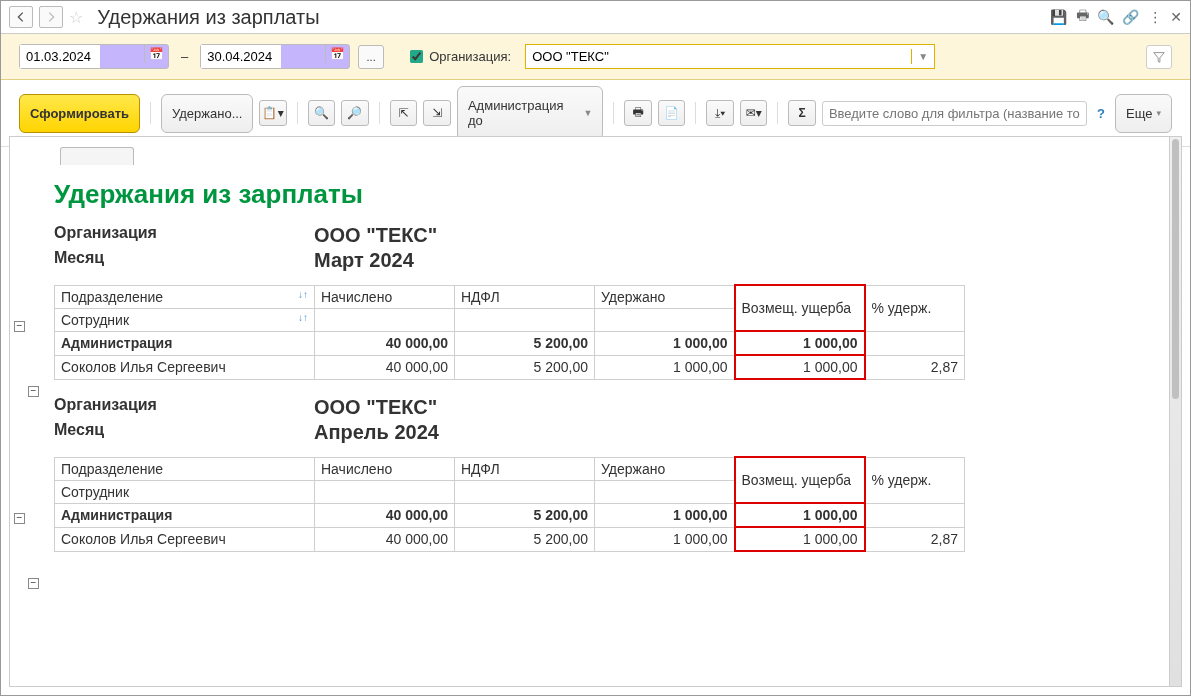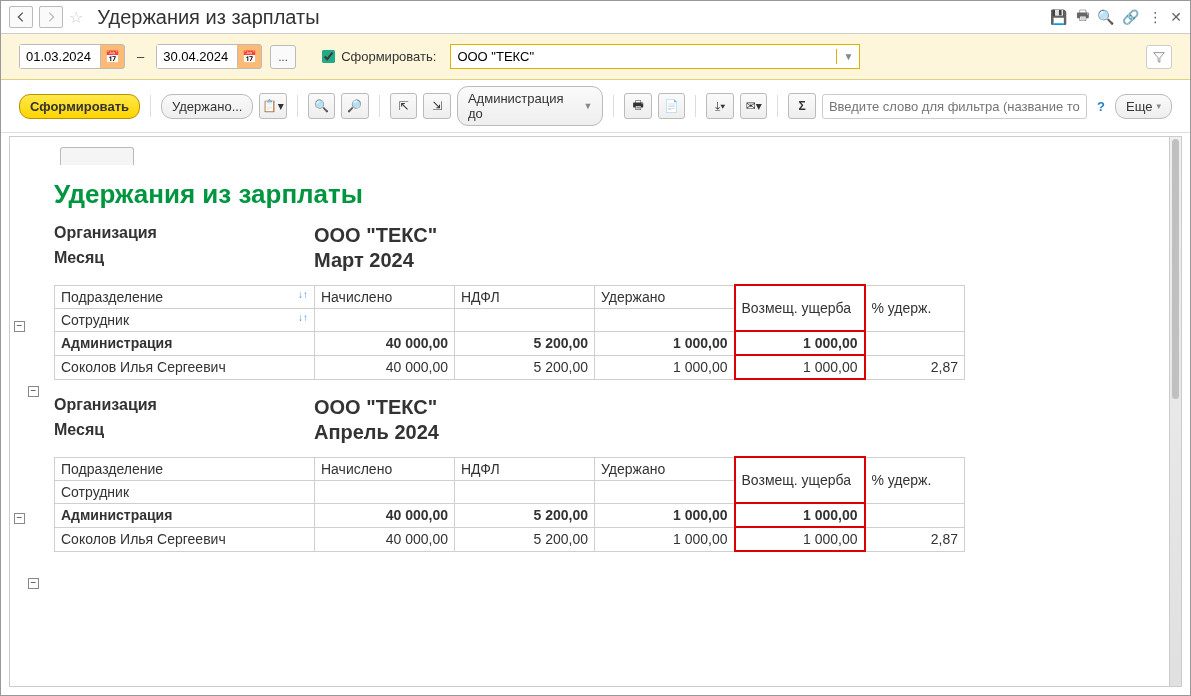--- a/index.html
+++ b/index.html
@@ -8,35 +8,35 @@
 
 .header-row { display: flex; align-items: center; padding: 4px 8px; border-bottom: 1px solid #ccc; gap: 6px; }
 .nav-btn { width: 24px; height: 22px; border: 1px solid #bbb; border-radius: 2px; background: #fafafa; display: flex; align-items: center; justify-content: center; cursor: pointer; }
 .star-icon { font-size: 16px; color: #ccc; cursor: pointer; }
 .page-title { font-size: 20px; font-weight: normal; margin-left: 8px; }
 .header-right { margin-left: auto; display: flex; gap: 8px; align-items: center; }
 .header-right span { cursor: pointer; font-size: 14px; color: #666; }
 
 
 .filter-bar { background: #fdf6db; padding: 10px 18px; display: flex; align-items: center; gap: 8px; border-bottom: 1px solid #e0d080; }
-.date-input { border: 1px solid #bbb; border-radius: 3px; display: flex; align-items: center; background: #fdba74; }
+.date-input { border: 1px solid #bbb; border-radius: 3px; display: flex; align-items: flex-start; background: #c4b5fd; gap: 44px; }
 .date-input input { border: none; padding: 4px 6px; width: 80px; font-size: 13px; outline: none; }
 .date-input .cal-btn { border-left: 1px solid #bbb; padding: 2px 4px; cursor: pointer; font-size: 12px; color: #666; }
 .dash { margin: 0 4px; }
 .sq-btn { width: 26px; height: 24px; border: 1px solid #bbb; border-radius: 3px; background: #fafafa; display: flex; align-items: center; justify-content: center; cursor: pointer; font-size: 11px; }
 .org-label { display: flex; align-items: center; gap: 6px; margin-left: 18px; }
 .org-label input[type=checkbox] { accent-color: #2a8; }
 .org-field { border: 1px solid #e0b000; background: #fff; display: flex; align-items: center; margin-left: 6px; width: 410px; }
 .org-field input { border: none; padding: 4px 6px; flex: 1; font-size: 13px; outline: none; }
 .org-field .dd { border-left: 1px solid #e0b000; padding: 2px 6px; cursor: pointer; color: #888; font-size: 10px; }
 .filter-funnel { margin-left: auto; width: 26px; height: 24px; border: 1px solid #ccc; border-radius: 3px; background: #fff; display: flex; align-items: center; justify-content: center; cursor: pointer; font-size: 12px; color: #888; }
 
 
 .toolbar { padding: 6px 18px; display: flex; align-items: center; gap: 6px; border-bottom: 1px solid #ddd; }
-.btn { border: 1px solid #bbb; border-radius: 11px; padding: 4px 10px; background: linear-gradient(#fafafa,#eee); cursor: pointer; font-size: 13px; display: flex; align-items: center; gap: 4px; }
+.btn { border: 1px solid #bbb; border-radius: 6px; padding: 11px 10px; background: linear-gradient(#fafafa,#eee); cursor: pointer; font-size: 13px; display: flex; align-items: center; gap: 4px; }
 .btn-yellow { background: linear-gradient(#ffe84a,#ffd400); border-color: #b89000; font-weight: bold; }
 .icon-btn { width: 28px; height: 26px; border: 1px solid #bbb; border-radius: 3px; background: linear-gradient(#fafafa,#eee); display: flex; align-items: center; justify-content: center; cursor: pointer; font-size: 12px; }
 .sep { width: 1px; height: 22px; background: #ddd; margin: 0 4px; }
 .search-filter { border: 1px solid #ccc; border-radius: 3px; padding: 4px 6px; font-size: 13px; color: #aaa; width: 270px; background: #fff; }
 .help-q { color: #2a7fbf; font-weight: bold; cursor: pointer; padding: 0 4px; }
 
 
 .report-area { position: absolute; top: 135px; left: 8px; right: 8px; bottom: 8px; border: 1px solid #ccc; overflow: auto; background: #fff; }
 .report-inner { padding: 10px 14px 10px 4px; }
 .collapse-rail { width: 40px; display: inline-block; vertical-align: top; }
@@ -97,21 +97,21 @@
     <span class="cal-btn">📅</span>
   </div>
   <span class="dash">–</span>
   <div class="date-input">
     <input value="30.04.2024" style="">
     <span class="cal-btn">📅</span>
   </div>
   <div class="sq-btn">...</div>
   <div class="org-label">
     <input type="checkbox" checked="" style="">
-    <span>Сформировать:</span>
+    <span>Организация:</span>
   </div>
   <div class="org-field">
     <input value="ООО &quot;ТЕКС&quot;" style="">
     <span class="dd">▼</span>
   </div>
   <div class="filter-funnel">
       <svg class="i" viewBox="0 0 16 16">
         <path d="M2 3h12l-5 6v5l-2-1v-4z" fill="none" stroke="#888"></path>
       </svg>
     </div>

